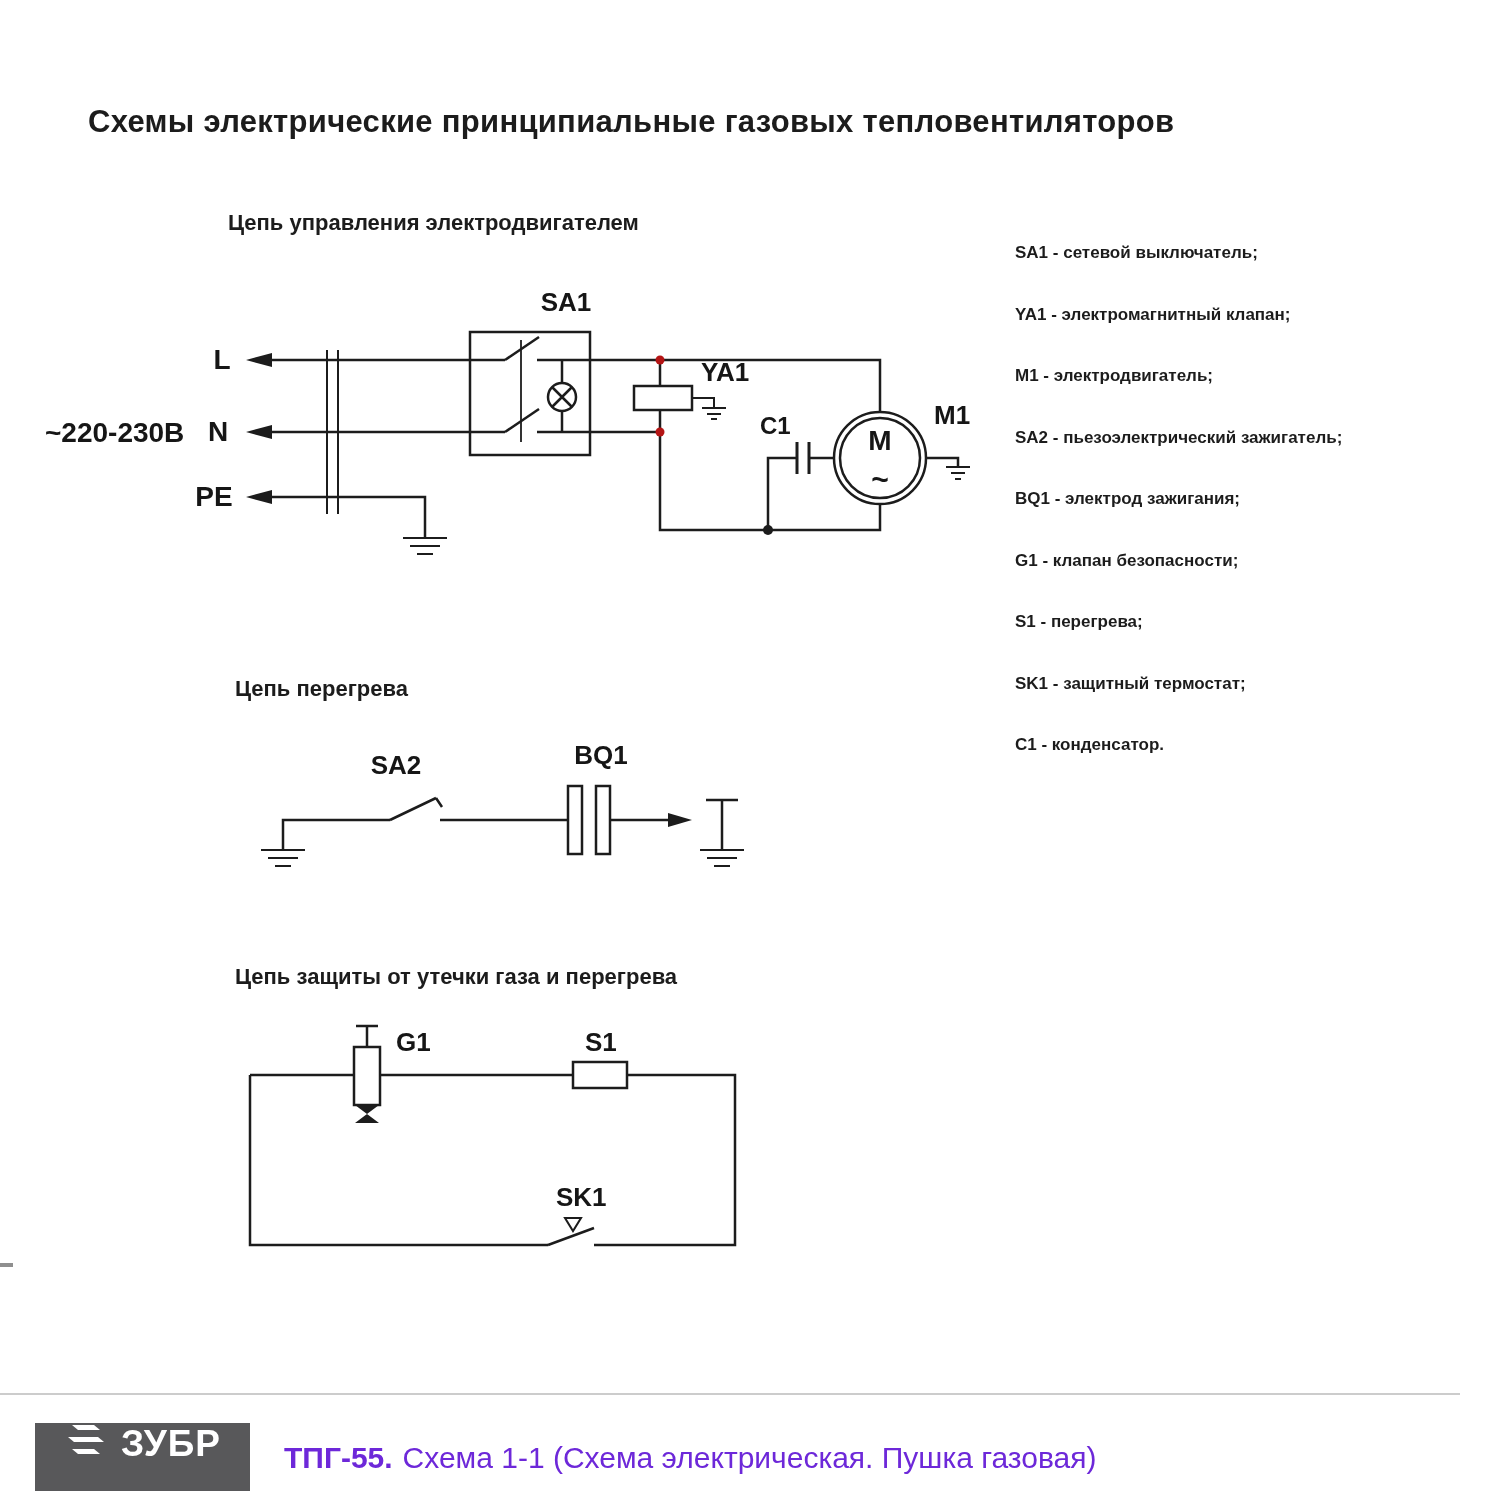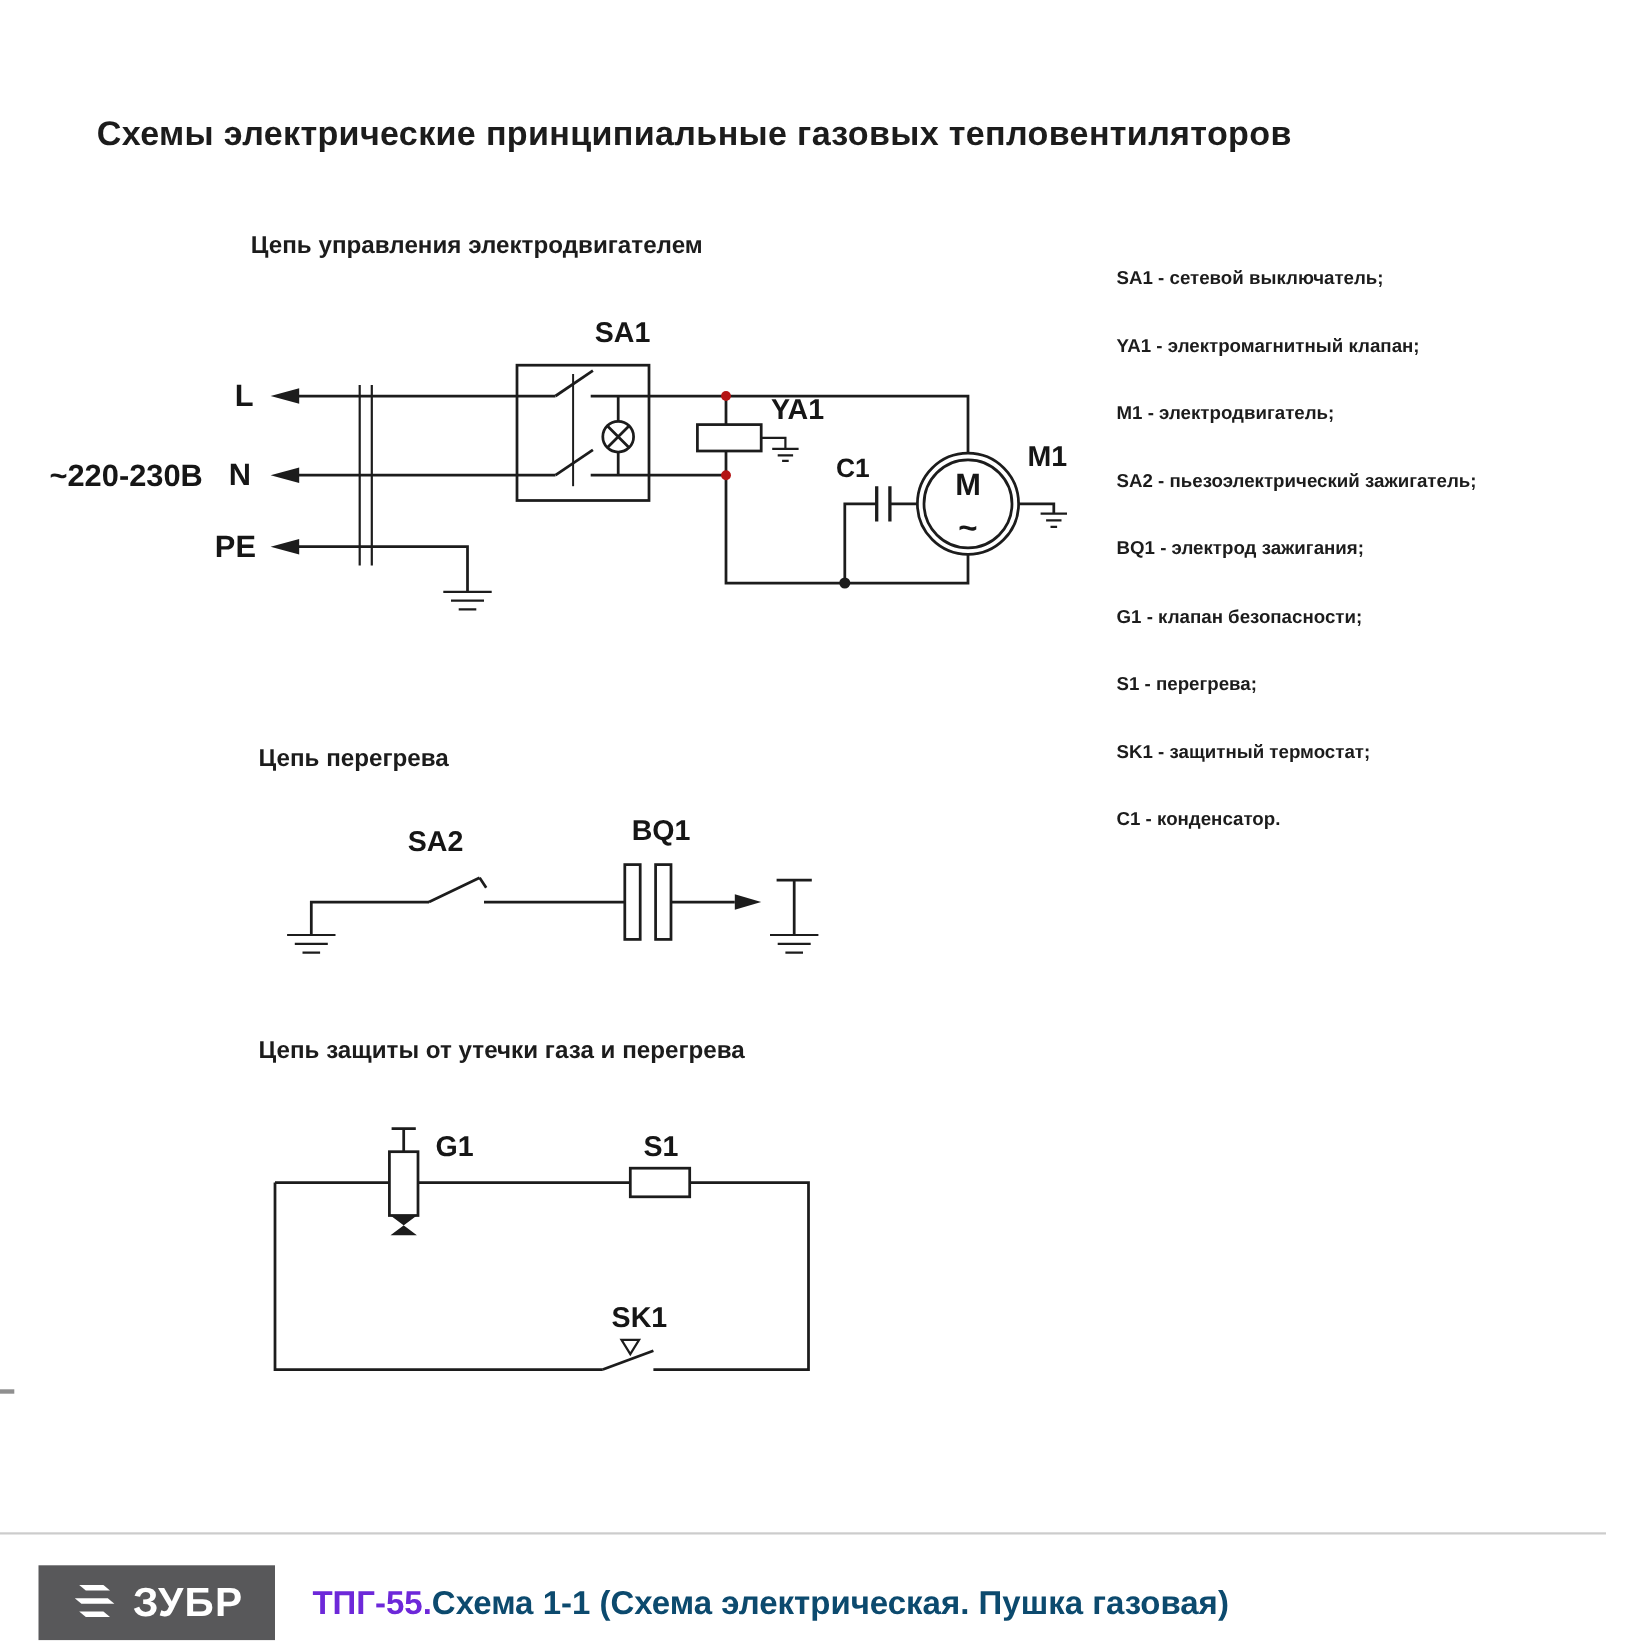--- a/index.html
+++ b/index.html
@@ -4,41 +4,41 @@
 <style>
   *{margin:0;padding:0;box-sizing:border-box}
   html,body{background:#ffffff}
   .page{position:relative;width:1460px;height:1500px;background:#fff;
         font-family:"Liberation Sans",sans-serif;color:#1c1c1c;overflow:hidden}
   .abs{position:absolute}
   .main-title{left:88px;top:104px;font-size:31px;font-weight:700;letter-spacing:.3px;white-space:nowrap}
   .sec-title{font-size:22px;font-weight:700;white-space:nowrap}
   #t1{left:228px;top:210px}
   #t2{left:235px;top:676px}
-  #t3{left:235px;top:942px}
+  #t3{left:235px;top:964px}
   .legend{left:1015px;top:222px;list-style:none}
   .legend li{height:61.5px;line-height:61.5px;font-size:17px;font-weight:700;white-space:nowrap}
   svg.diagram{left:0;top:0}
   .w {fill:none;stroke:#1c1c1c;stroke-width:2.5px}
   .w2{fill:none;stroke:#1c1c1c;stroke-width:2px}
   .w3{fill:none;stroke:#1c1c1c;stroke-width:3px}
   .wt{fill:none;stroke:#1c1c1c;stroke-width:1.8px}
   .wf{fill:#ffffff;stroke:#1c1c1c;stroke-width:2.5px}
   .wf2{fill:#ffffff;stroke:#1c1c1c;stroke-width:2px}
   .fb{fill:#1c1c1c;stroke:none}
   .slbl{font:700 26px "Liberation Sans",sans-serif;fill:#161616}
   .s24{font-size:24px}.s28{font-size:28px}.s30{font-size:30px}
   .mid{text-anchor:middle}
   .divider{left:0;top:1393px;width:1500px;height:2px;background:#cccccc}
   .logo-box{left:35px;top:1423px;width:215px;height:68px;background:#58585a;
-            display:flex;align-items:center;justify-content:center;gap:9px}
+            display:flex;align-items:flex-start;justify-content:center;gap:9px}
   .logo-text{color:#fff;font-size:37px;font-weight:700;letter-spacing:1px}
   .caption{left:284px;top:1441px;font-size:30px;white-space:nowrap}
   .model{font-weight:700;color:#6d28d9}
-  .cap-rest{color:#0c4a6e;font-weight:700;}
+  .cap-rest{color:#6d28d9;font-weight:400;margin-left:10px}
   .edge-mark{left:0;top:1263px;width:13px;height:4px;background:#8f8f8f}
 </style>
 </head>
 <body>
 
 <div class="page">
 
   <h1 class="abs main-title">Схемы электрические принципиальные газовых тепловентиляторов</h1>
   <h2 class="abs sec-title" id="t1">Цепь управления электродвигателем</h2>
   <h2 class="abs sec-title" id="t2">Цепь перегрева</h2>

